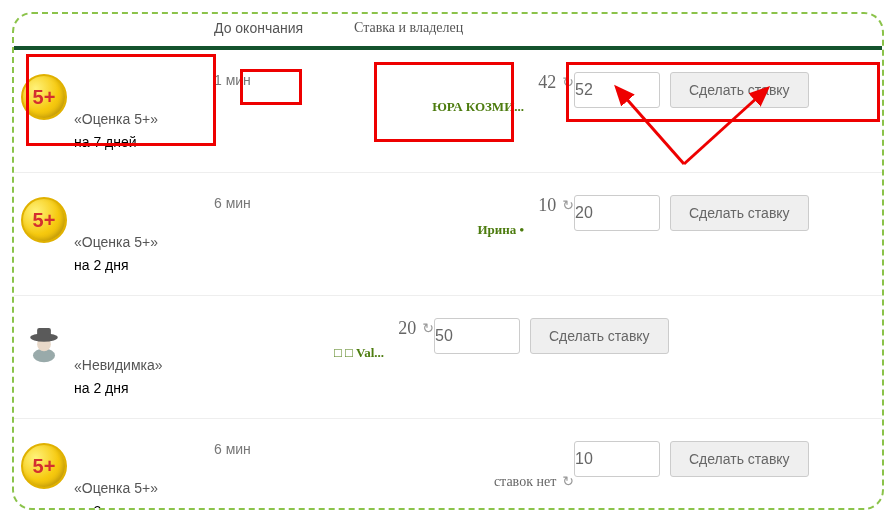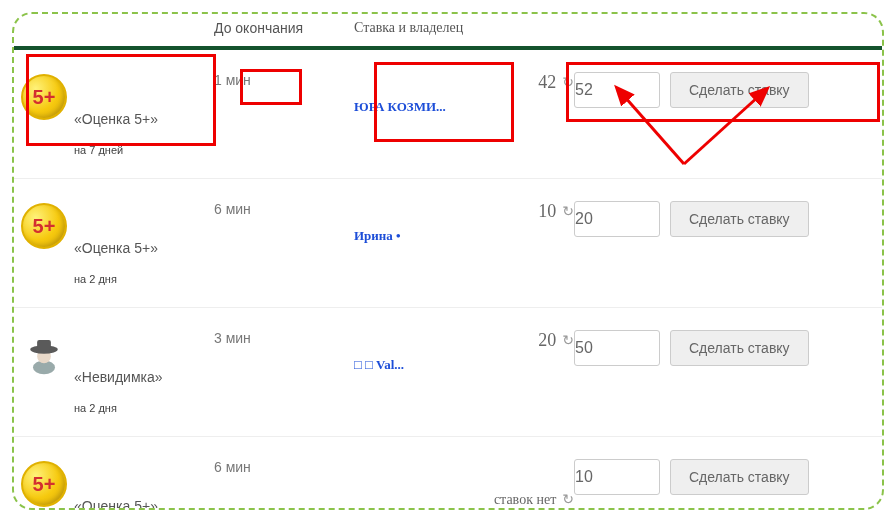--- a/index.html
+++ b/index.html
@@ -54,24 +54,24 @@
       display:flex; align-items:center; justify-content:center;
       color:#d32f2f; font-weight:bold; font-size:20px;
       box-shadow: inset -2px -2px 4px rgba(0,0,0,0.15);
     }
     .spy {
       width:46px;height:46px; display:flex; align-items:center; justify-content:center;
     }
     .spy svg{width:44px;height:44px;}
     .item-text { width: 140px; }
     .item-title { color:#555;margin-top:39px; }
-    .item-sub   { color:#404040; font-size:11px; margin-top:17px;}
+    .item-sub   { color:#000000; font-size:14px; margin-top:7px;}
     .time-val { color:#777; }
     .bid-num { font-size:18px; color:#666; display:flex; align-items:center; gap:6px;justify-content:flex-end;}
-    .bid-owner { color:#1d4ed8; font-weight:bold; font-size:13px; margin-top:6px; max-width:170px; white-space:nowrap; overflow:hidden; text-overflow:ellipsis;}
+    .bid-owner { color:#4d7c0f; font-weight:bold; font-size:13px; margin-top:6px; max-width:170px; white-space:nowrap; overflow:hidden; text-overflow:ellipsis;text-align:right;}
     .refresh-icon { color:#999; font-size:14px; }
     .input-bid {
       width: 86px; height:36px;
       border:1px solid #ccc; border-radius:3px;
       padding:0 0; font-size:16px; color:#666;
     }
     .btn-bid {
       height:36px; padding:4px 18px;
       background:#efefef; border:1px solid #ccc; border-radius:3px;
       color:#666; font-size:14px; cursor:pointer;
@@ -144,21 +144,20 @@
           <circle cx="32" cy="34" r="10" fill="#e8d8c8"></circle>
           <ellipse cx="32" cy="24" rx="20" ry="6" fill="#5a5a5a"></ellipse>
           <rect x="22" y="10" width="20" height="14" rx="3" fill="#5a5a5a"></rect>
         </svg>
       </div>
     </div>
     <div class="item-text">
       <div class="item-title">«Невидимка»</div>
       <div class="item-sub">на 2 дня</div>
     </div>
-    <div class="col-time"><span class="time-val">3 мин</span></div>
     <div class="col-bid">
       <div class="bid-num">
           <span>20</span>
           <span class="refresh-icon">↻</span>
         </div>
       <div class="bid-owner">□ □ Val...</div>
     </div>
     <div class="col-act">
       <input class="input-bid" value="50" style="">
       <button class="btn-bid">Сделать ставку</button>

